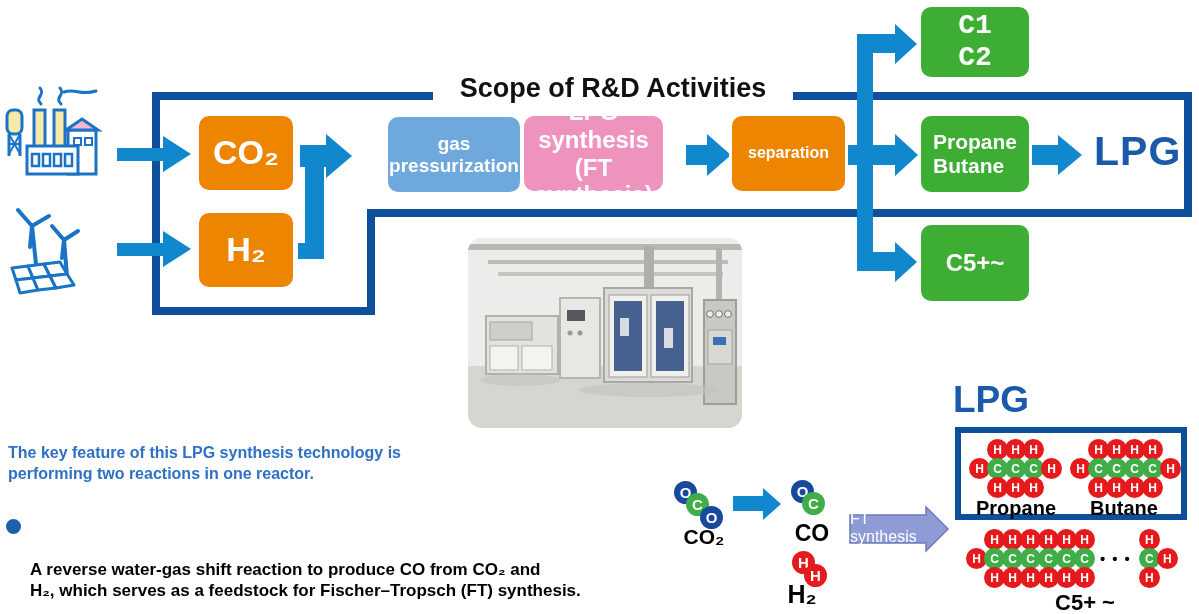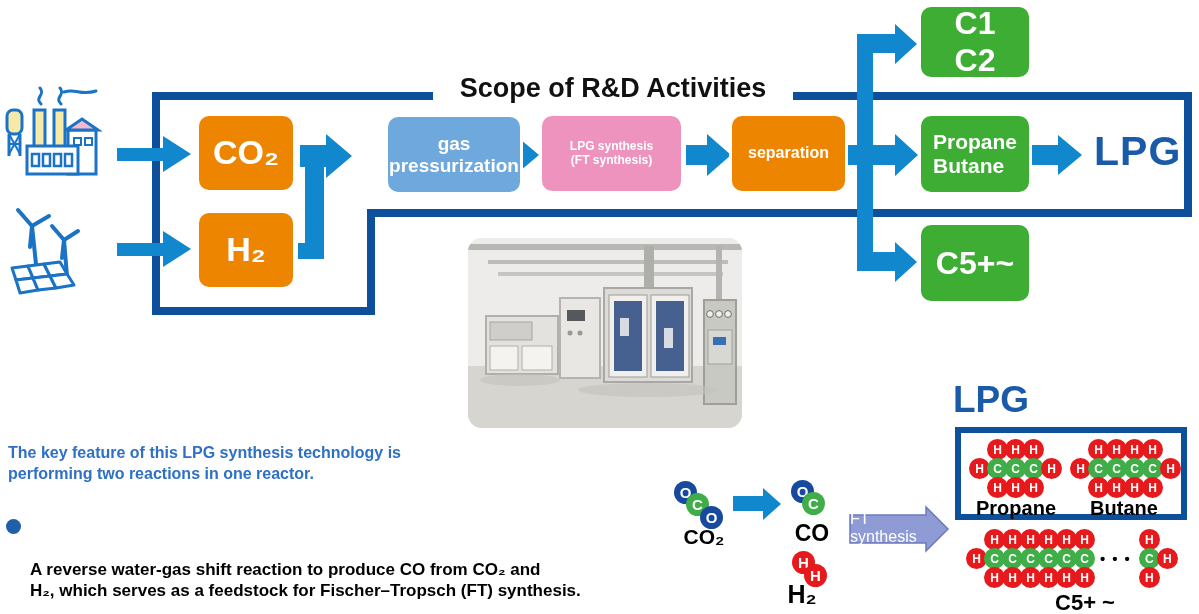--- a/index.html
+++ b/index.html
@@ -16,25 +16,25 @@
         display:flex;align-items:center;justify-content:center;color:#fff;font-weight:bold;
         text-align:center;white-space:pre-line;line-height:1.15;}
   .fbox.orange{background:var(--orange);}
   .fbox.lblue{background:var(--light-blue);}
   .fbox.pink{background:var(--pink);}
   .fbox.green{background:var(--green);}
   .fbox.left-text span{text-align:left;display:inline-block;}
   #box-co2{left:196px;top:113px;width:100px;height:80px;font-size:34px;}
   #box-h2{left:196px;top:210px;width:100px;height:80px;font-size:34px;}
   #box-press{left:353px;top:114px;width:138px;height:81px;font-size:19px;margin-left:32px;}
-  #box-syn{left:539px;top:113px;width:145px;height:81px;font-size:12px;}
+  #box-syn{left:521px;top:113px;width:145px;height:81px;font-size:24px;}
   #box-sep{left:729px;top:113px;width:119px;height:81px;font-size:16px;}
-  #box-c1c2{left:918px;top:4px;width:114px;height:76px;font-size:32px;}
+  #box-c1c2{left:918px;top:4px;width:114px;height:76px;font-size:28px;font-family:Liberation Mono, monospace;}
   #box-pb{left:918px;top:113px;width:114px;height:82px;font-size:21px;}
-  #box-c5{left:918px;top:222px;width:114px;height:82px;font-size:32px;}
+  #box-c5{left:918px;top:222px;width:114px;height:82px;font-size:24px;}
   #scope-label{position:absolute;left:433px;top:71px;width:360px;height:34px;z-index:2;
     background:#fff;color:#111;font-weight:bold;font-size:27px;display:flex;
     align-items:center;justify-content:center;}
   #lpg-output{position:absolute;left:1094px;top:128px;width:92px;z-index:3;color:var(--lpg-blue);
     font-weight:bold;font-size:41px;letter-spacing:1px;}
   .src-icon{position:absolute;z-index:2;}
   #factory-icon{left:4px;top:86px;}
   #renewable-icon{left:2px;top:190px;}
   #photo{position:absolute;left:468px;top:238px;width:274px;height:190px;z-index:3;
     border-radius:14px;overflow:hidden;background:#edecea;}

